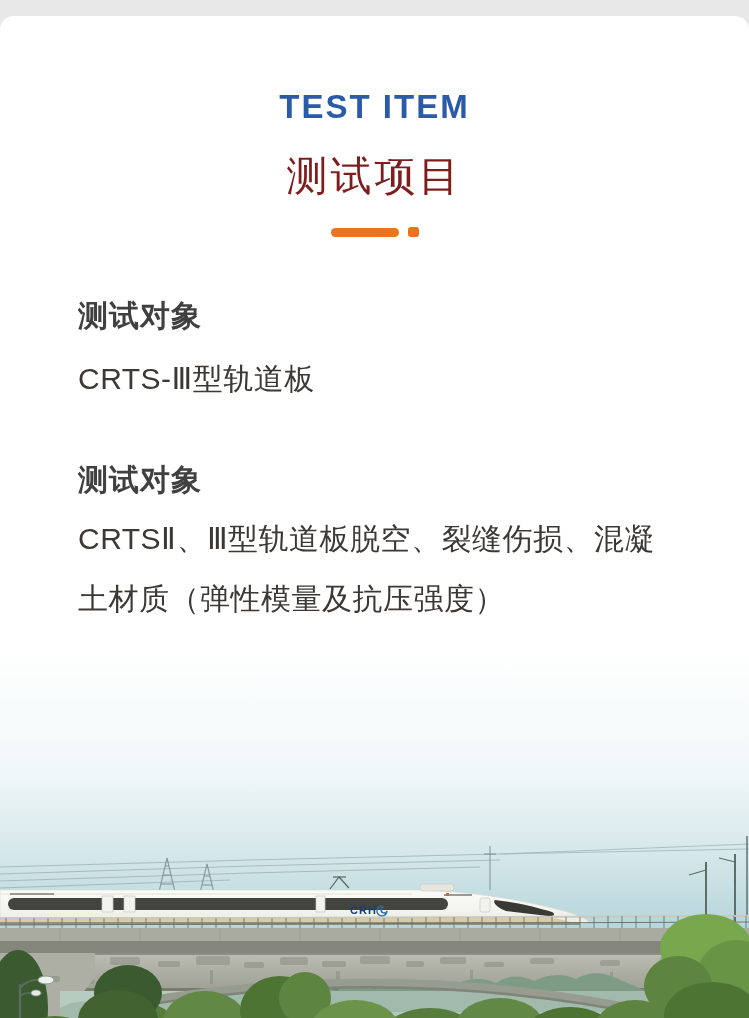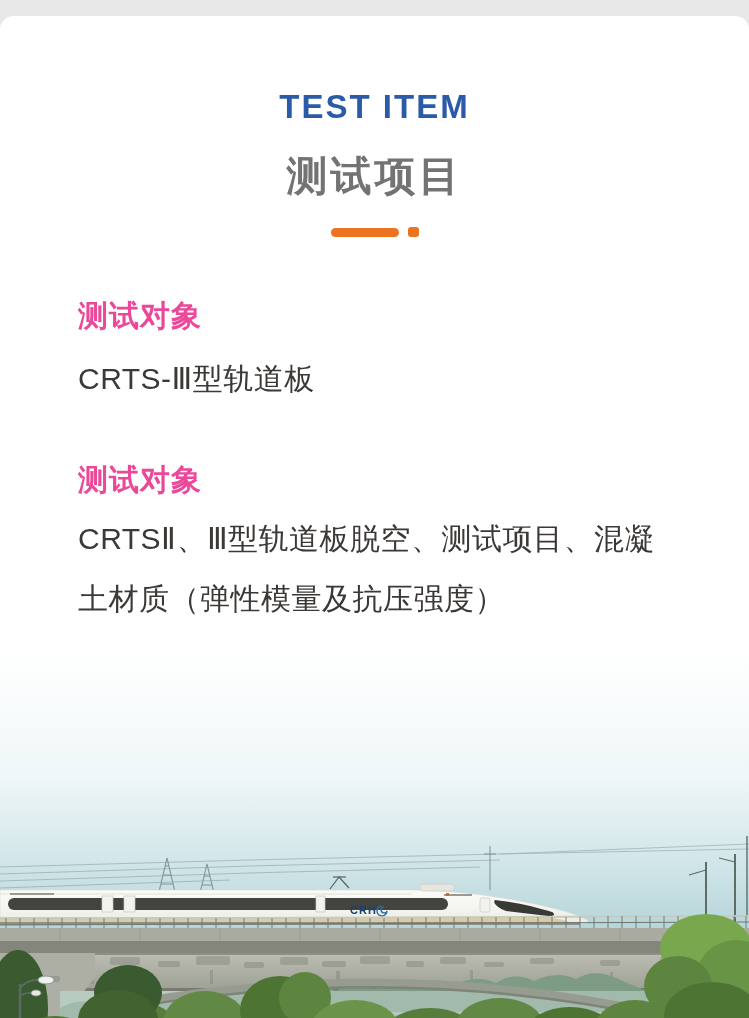--- a/index.html
+++ b/index.html
@@ -8,31 +8,31 @@
     background:#ffffff;overflow:hidden;
     font-family:"Liberation Sans","DejaVu Sans",sans-serif;
     border-radius:14px;
   }
   .title-en{
     position:absolute;top:72px;left:0;width:100%;text-align:center;
     font-size:33px;font-weight:bold;letter-spacing:2px;color:#2B5AA8;
   }
   .title-zh{
     position:absolute;top:133px;left:0;width:100%;text-align:center;
-    font-size:41px;font-weight:700;letter-spacing:3px;color:#737373;
+    font-size:41px;font-weight:400;letter-spacing:3px;color:#7f1d1d;
   }
   .divider{
     position:absolute;top:211px;left:0;width:100%;
     display:flex;justify-content:center;align-items:center;gap:9px;
   }
   .divider .bar{width:68px;height:9px;border-radius:5px;background:#EC7420;}
   .divider .dot{width:11px;height:10px;border-radius:3px;background:#EC7420;}
   .sec-heading{
     position:absolute;left:78px;margin:0;
-    font-size:30px;font-weight:bold;color:#ec4899;letter-spacing:1px;
+    font-size:30px;font-weight:bold;color:#404040;letter-spacing:1px;
   }
   .sec-line{
     position:absolute;left:78px;margin:0;
     font-size:30px;font-weight:400;color:#3B3836;letter-spacing:.5px;
   }
   #h-object{top:280px;}
   #l-object{top:343px;}
   #h-content{top:444px;}
   #l-content-1{top:503px;}
   #l-content-2{top:563px;}
@@ -53,21 +53,21 @@
     </div>
   </div>
 
   <div>
     <h3 class="sec-heading" id="h-object">测试对象</h3>
     <p class="sec-line" id="l-object">CRTS-Ⅲ型轨道板</p>
   </div>
 
   <div>
     <h3 class="sec-heading" id="h-content">测试对象</h3>
-    <p class="sec-line" id="l-content-1">CRTSⅡ、Ⅲ型轨道板脱空、测试项目、混凝</p>
+    <p class="sec-line" id="l-content-1">CRTSⅡ、Ⅲ型轨道板脱空、裂缝伤损、混凝</p>
     <p class="sec-line" id="l-content-2">土材质（弹性模量及抗压强度）</p>
   </div>
 
   <div class="photo">
     <svg width="749" height="418" viewBox="0 0 749 418" xmlns="http://www.w3.org/2000/svg">
       <defs>
         <linearGradient id="skyGrad" x1="0" y1="0" x2="0" y2="1">
           <stop offset="0" stop-color="#ffffff"></stop>
           <stop offset="0.30" stop-color="#f0f7f8"></stop>
           <stop offset="0.50" stop-color="#d4e7ea"></stop>

